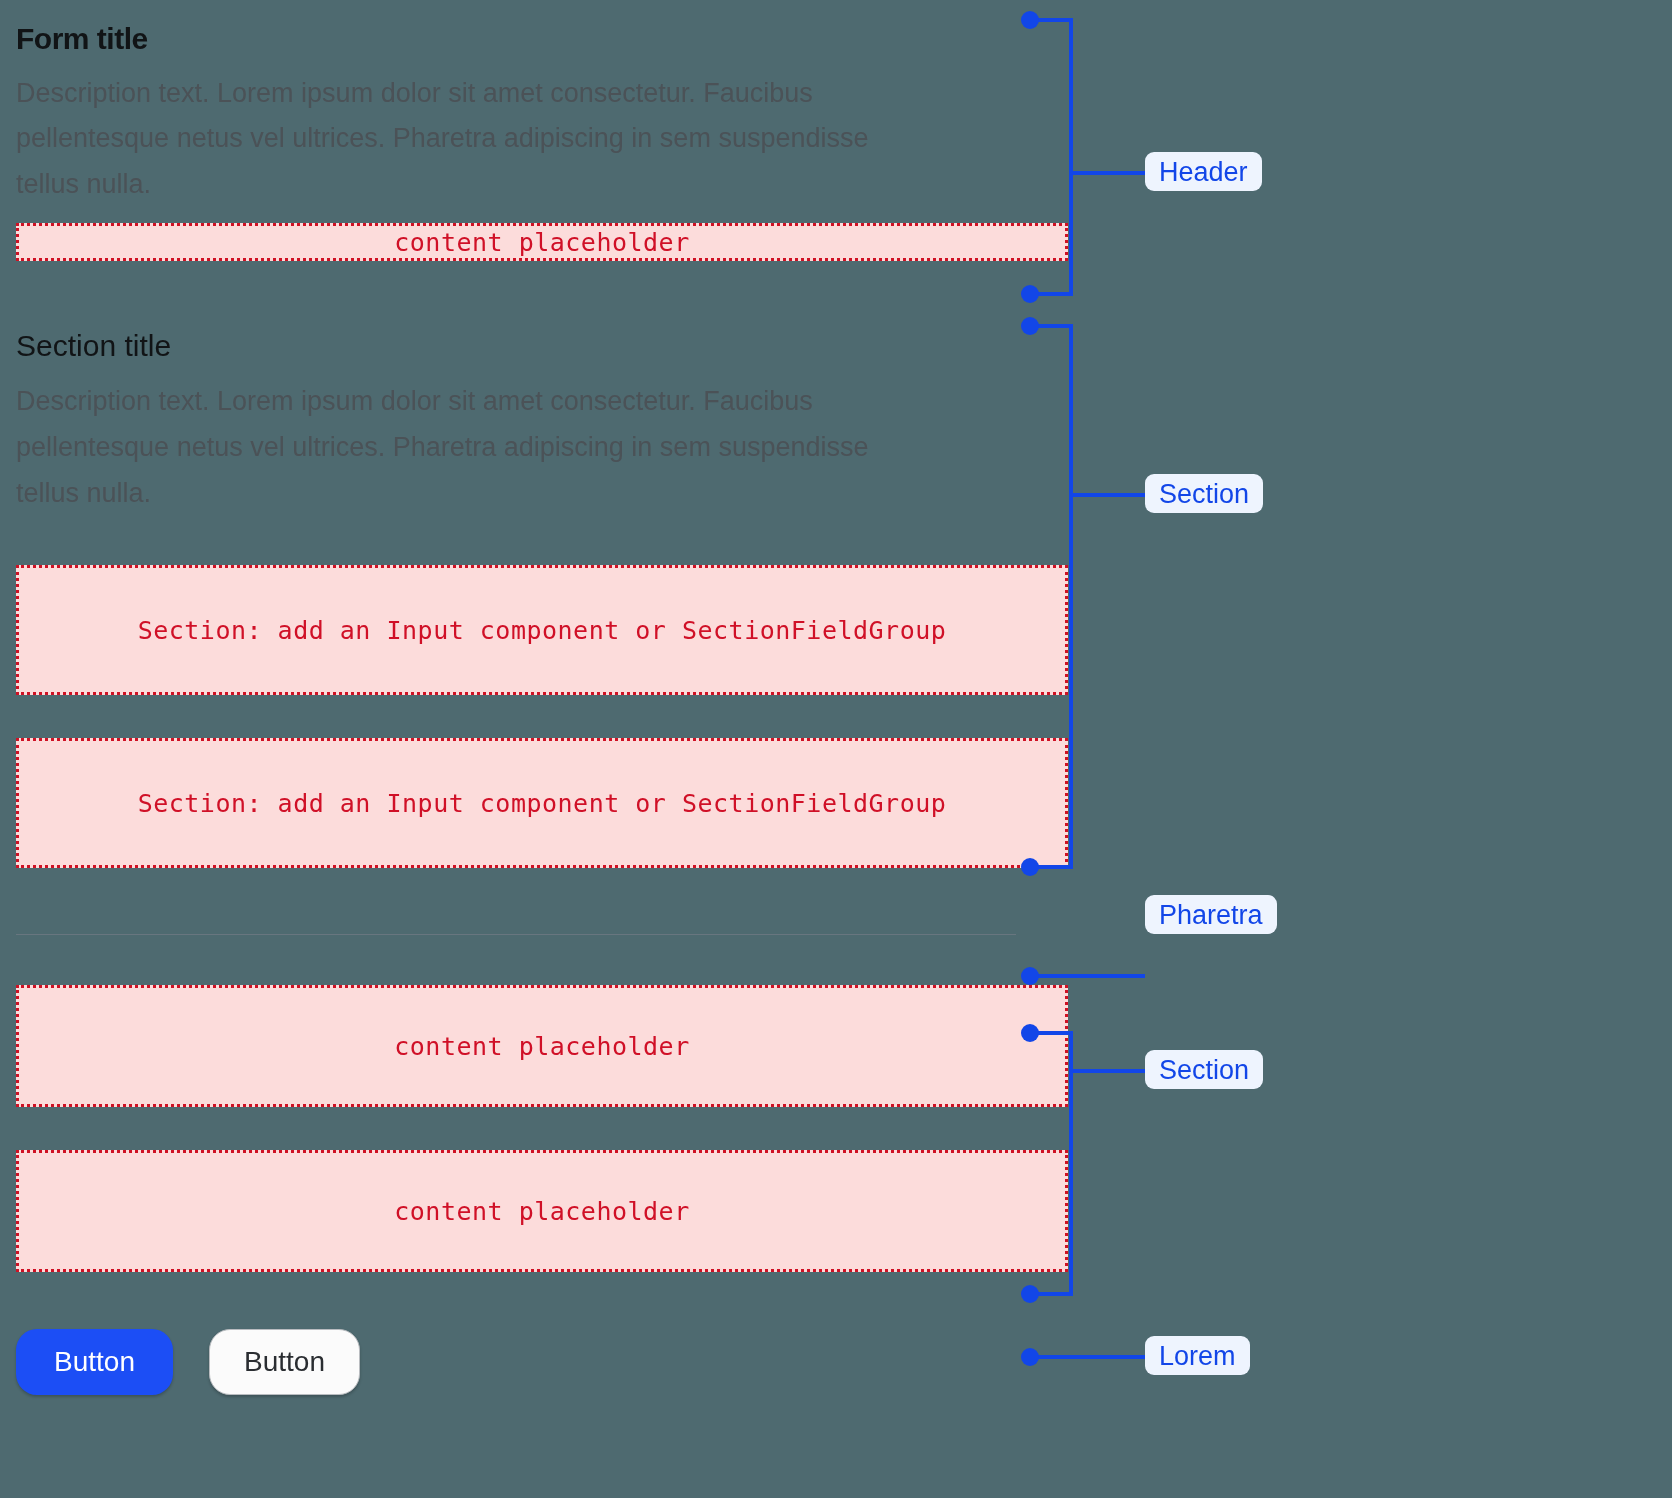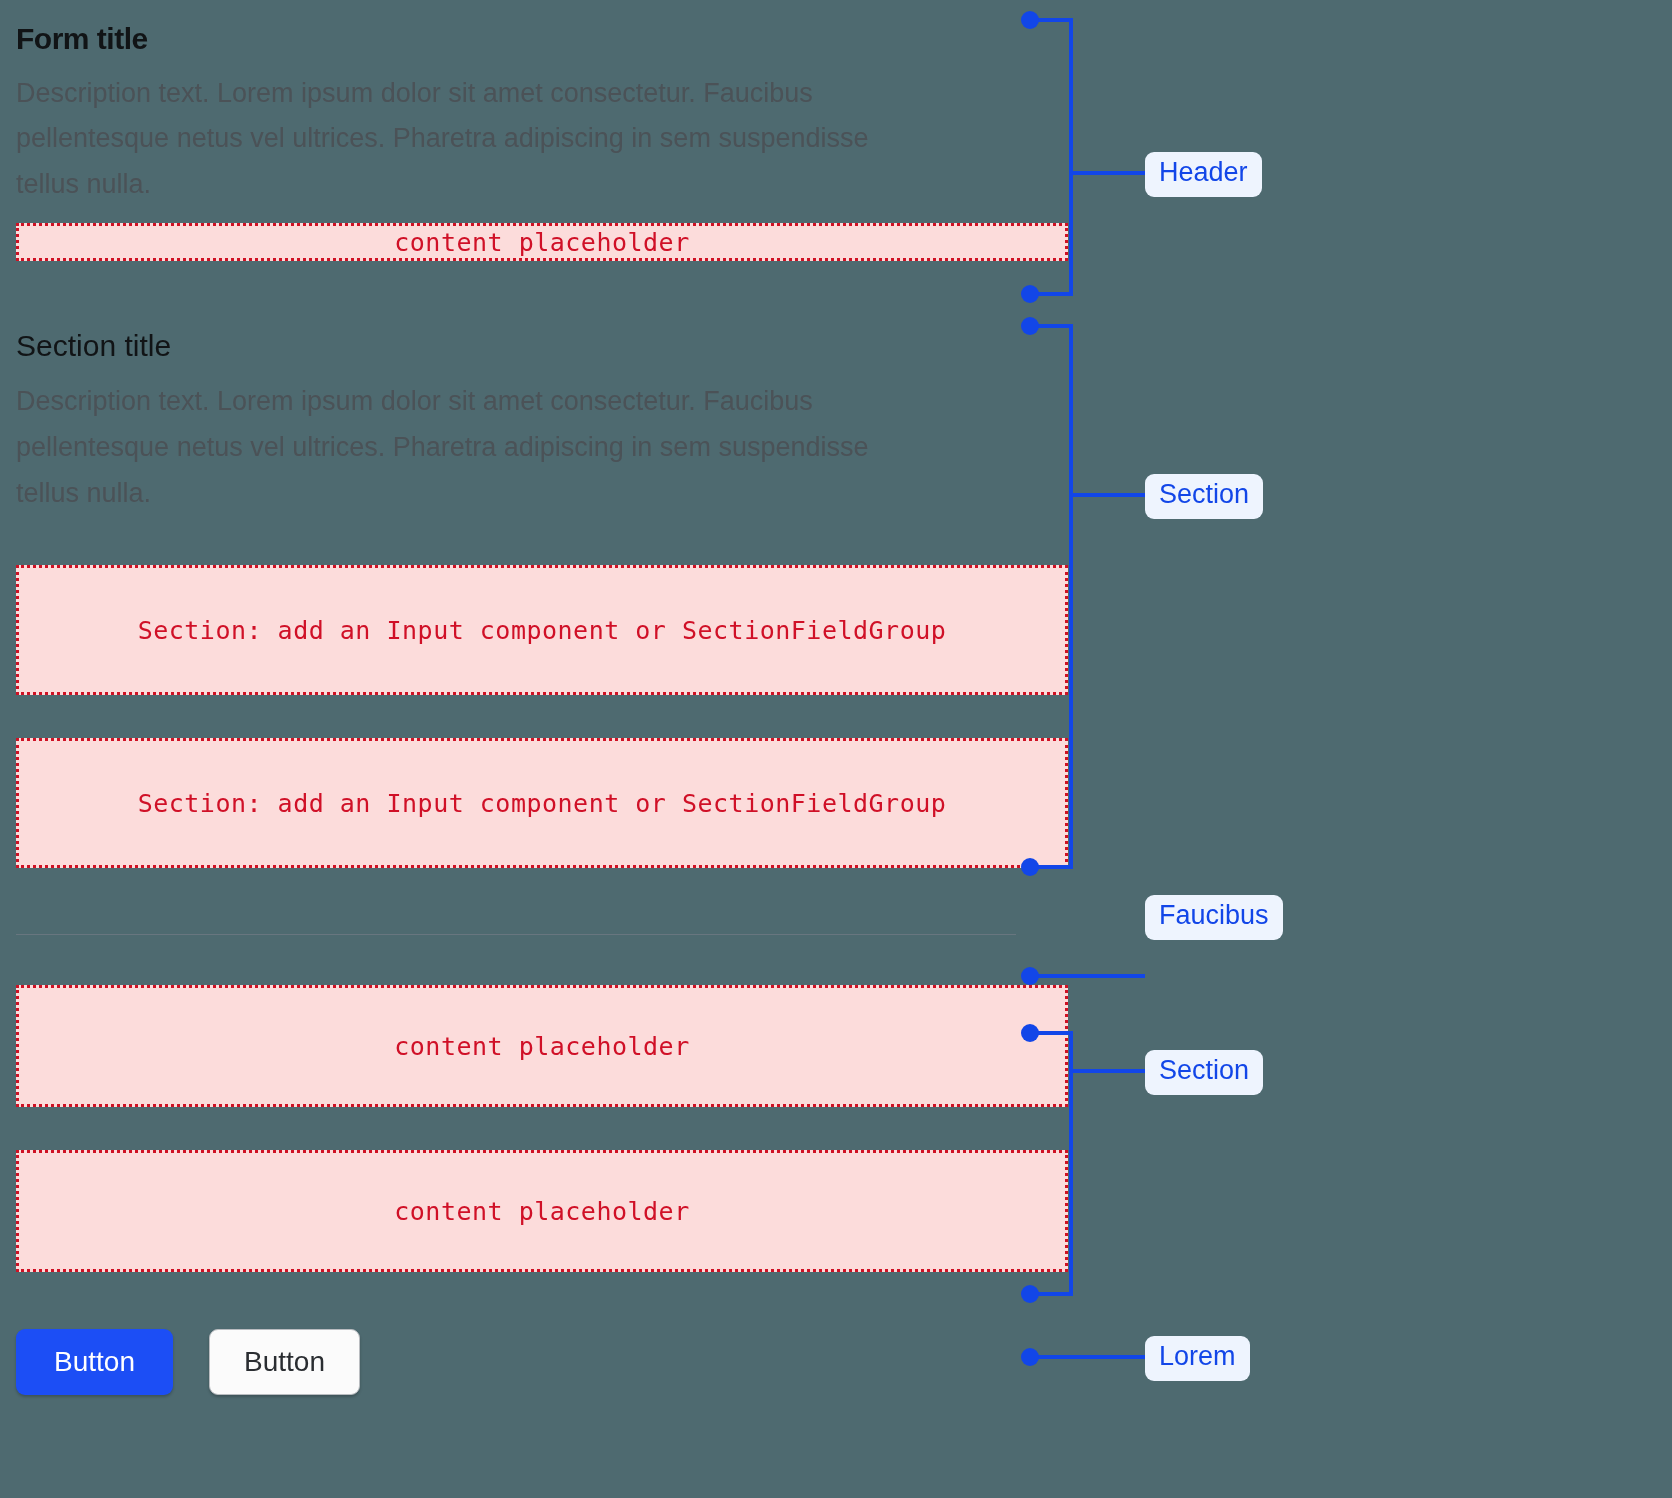--- a/index.html
+++ b/index.html
@@ -78,21 +78,21 @@
   
   .footer-row {
     display: flex;
     align-items: center;
     gap: 36px;
   }
   .btn {
     box-sizing: border-box;
     font-family: "Liberation Sans", sans-serif;
     font-size: 28px;
-    border-radius: 9px;
+    border-radius: 21px;
     cursor: pointer;
     display: inline-flex;
     align-items: center;
     justify-content: center;
     height: 66px;
     line-height: 1;
   }
   .btn-primary {
     background: #1c4ef5;
     color: #ffffff;
@@ -121,21 +121,21 @@
     left: 0;
     top: 0;
   }
   .anno-pill {
     position: absolute;
     background: #eef4fe;
     color: #1246e8;
     font-family: "Liberation Sans", sans-serif;
     font-size: 27px;
     border-radius: 9px;
-    padding: 6px 14px 9px 14px;
+    padding: 6px 14px 3px 14px;
     line-height: 1.1;
     white-space: nowrap;
     pointer-events: auto;
   }
 </style>
 </head>
 <body>
 
 <div class="form-column">
 
@@ -218,18 +218,18 @@
     <g>
       <path d="M1030 1357 H1145" fill="none" stroke="#1246e8" stroke-width="4"></path>
       <circle cx="1030" cy="1357" r="9" fill="#1246e8"></circle>
     </g>
   </svg>
 
   <div class="anno-pill" style="left:1145px; top:152px;">Header</div>
 
   <div class="anno-pill" style="left:1145px; top:474px;">Section</div>
 
-  <div class="anno-pill" style="left:1145px; top:895px;">Faucibus</div>
+  <div class="anno-pill" style="left:1145px; top:895px;">Pharetra</div>
 
   <div class="anno-pill" style="left:1145px; top:1050px;">Section</div>
 
   <div class="anno-pill" style="left:1145px; top:1336px;">Lorem</div>
 </div>
 
 </body></html>

